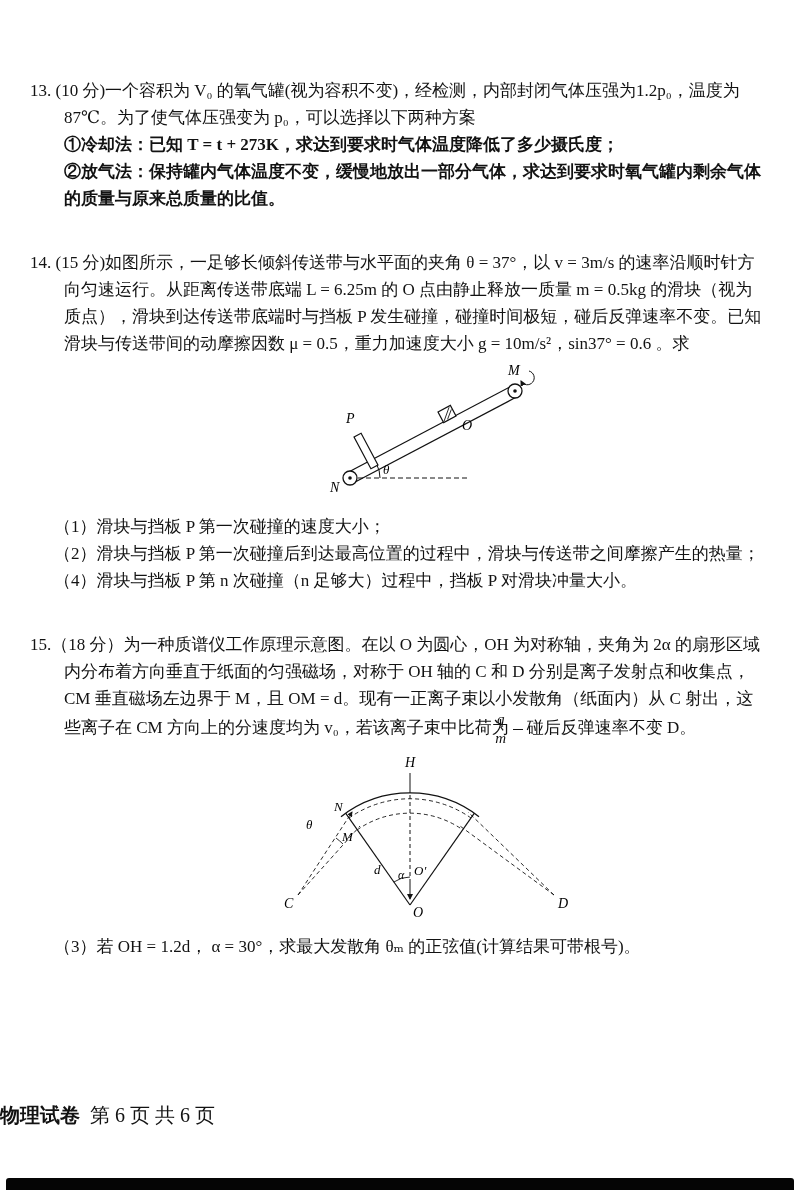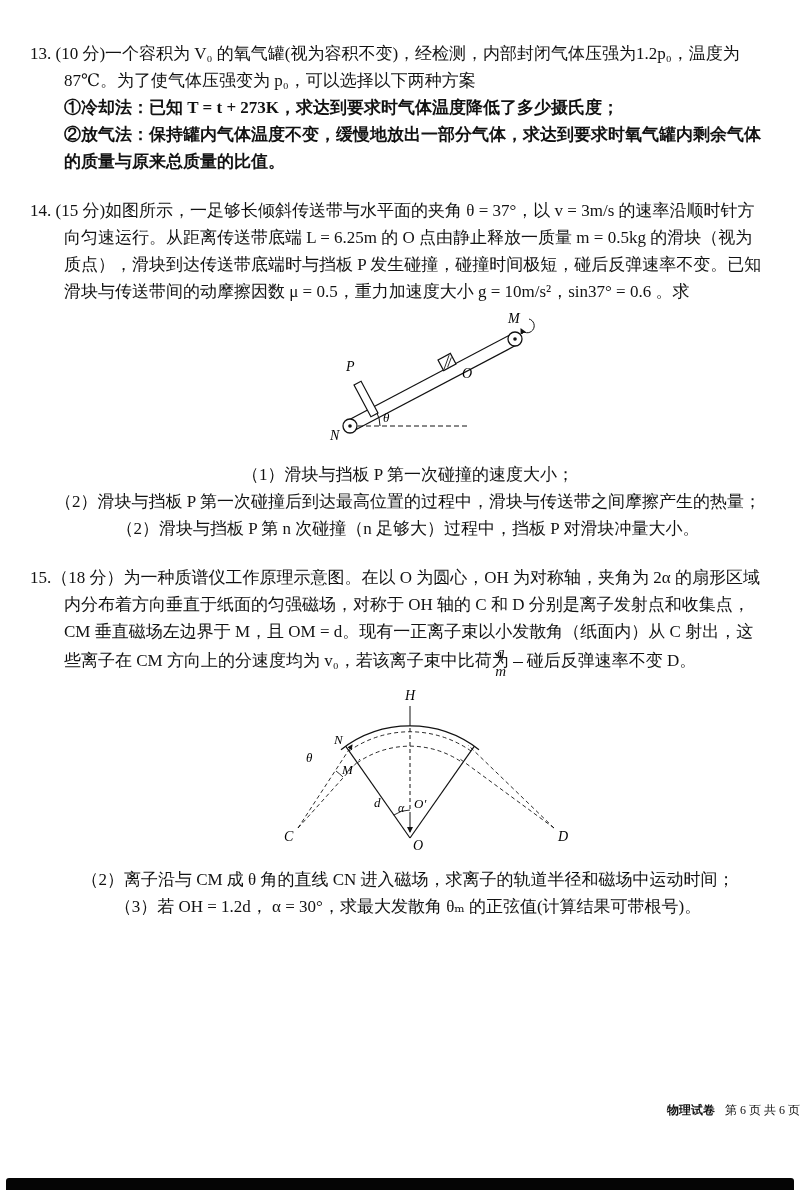--- a/index.html
+++ b/index.html
@@ -3,35 +3,35 @@
 <meta charset="utf-8">
 <style>
   html,body{margin:0;padding:0;}
   body{
     width:800px;height:1190px;
     background:#ffffff;color:#121212;
     font-family:"Liberation Serif","DejaVu Serif",serif;
     position:relative;overflow:hidden;
   }
   .content{padding:40px 38px 0 30px;font-size:17px;line-height:27px;}
-  .problem{margin-bottom:22px;}
+  .problem{margin-bottom:22px;margin-top:37px;}
   .stem{padding-left:34px;text-indent:-34px;}
   .sub{padding-left:34px;font-weight:bold;}
-  .q{padding-left:64px;text-indent:-40px;text-align:center;}
+  .q{padding-left:64px;text-indent:-40px;}
   .fig{margin:6px 0 8px 250px;}
   .fig2{margin:8px 0 2px 242px;}
   .frac{
     display:inline-block;text-align:center;vertical-align:middle;
     font-style:italic;line-height:1.05;margin:0 4px;font-size:15px;
   }
   .frac .fnum{display:block;border-bottom:1px solid #121212;padding:0 5px 1px;}
   .frac .fden{display:block;padding-top:1px;}
   .footer{
     position:absolute;left:0;top:1102px;width:100%;
-    text-align:right;font-size:12px;
+    text-align:left;font-size:20px;
   }
   .footer .b{font-weight:bold;margin-right:10px;}
   .scan-bar{
     position:absolute;left:6px;bottom:0;width:788px;height:12px;
     background:#050505;border-radius:3px 3px 0 0;
   }
   svg text{font-family:"Liberation Serif","DejaVu Serif",serif;}
 </style>
 </head>
 <body>
@@ -81,21 +81,21 @@
         <text x="228" y="12" font-size="14" font-style="italic">M</text>
         <text x="66" y="60" font-size="14" font-style="italic">P</text>
         <text x="182" y="67" font-size="14" font-style="italic">O</text>
         <text x="50" y="129" font-size="14" font-style="italic">N</text>
         <text x="103" y="111" font-size="13" font-style="italic">θ</text>
       </svg>
     </div>
 
     <div class="q">（1）滑块与挡板 P 第一次碰撞的速度大小；</div>
     <div class="q">（2）滑块与挡板 P 第一次碰撞后到达最高位置的过程中，滑块与传送带之间摩擦产生的热量；</div>
-    <div class="q">（2）滑块与挡板 P 第 n 次碰撞（n 足够大）过程中，挡板 P 对滑块冲量大小。</div>
+    <div class="q">（4）滑块与挡板 P 第 n 次碰撞（n 足够大）过程中，挡板 P 对滑块冲量大小。</div>
   </div>
 
   <div class="problem">
     <div class="stem">
       <span>15.（18 分）为一种质谱仪工作原理示意图。在以 O 为圆心，OH 为对称轴，夹角为 2α 的扇形区域内分布着方向垂直于纸面的匀强磁场，对称于 OH 轴的 C 和 D 分别是离子发射点和收集点，CM 垂直磁场左边界于 M，且 OM = d。现有一正离子束以小发散角（纸面内）从 C 射出，这些离子在 CM 方向上的分速度均为 v₀，若该离子束中比荷为</span><span class="frac"><span class="fnum">q</span><span class="fden">m</span></span><span>碰后反弹速率不变 D。</span>
     </div>
 
     <div class="fig2">
       <svg width="304" height="168" viewBox="0 0 304 168">
         <defs>
@@ -132,21 +132,20 @@
         <text x="34" y="74" font-size="13" font-style="italic">θ</text>
         <text x="102" y="119" font-size="13" font-style="italic">d</text>
         <text x="126" y="124" font-size="12" font-style="italic">α</text>
         <text x="142" y="120" font-size="13" font-style="italic">O′</text>
         <text x="141" y="162" font-size="14" font-style="italic">O</text>
         <text x="12" y="153" font-size="14" font-style="italic">C</text>
         <text x="286" y="153" font-size="14" font-style="italic">D</text>
       </svg>
     </div>
 
-    <div class="q">（2）离子沿与 CM 成 θ 角的直线 CN 进入磁场，求离子的轨道半径和磁场中运动时间；</div>
     <div class="q">（3）若 OH = 1.2d， α = 30°，求最大发散角 θₘ 的正弦值(计算结果可带根号)。</div>
   </div>
 
 </div>
 
 <div class="footer">
   <span class="b">物理试卷</span><span>第 6 页 共 6 页</span>
 </div>
 
 <div class="scan-bar"></div>

